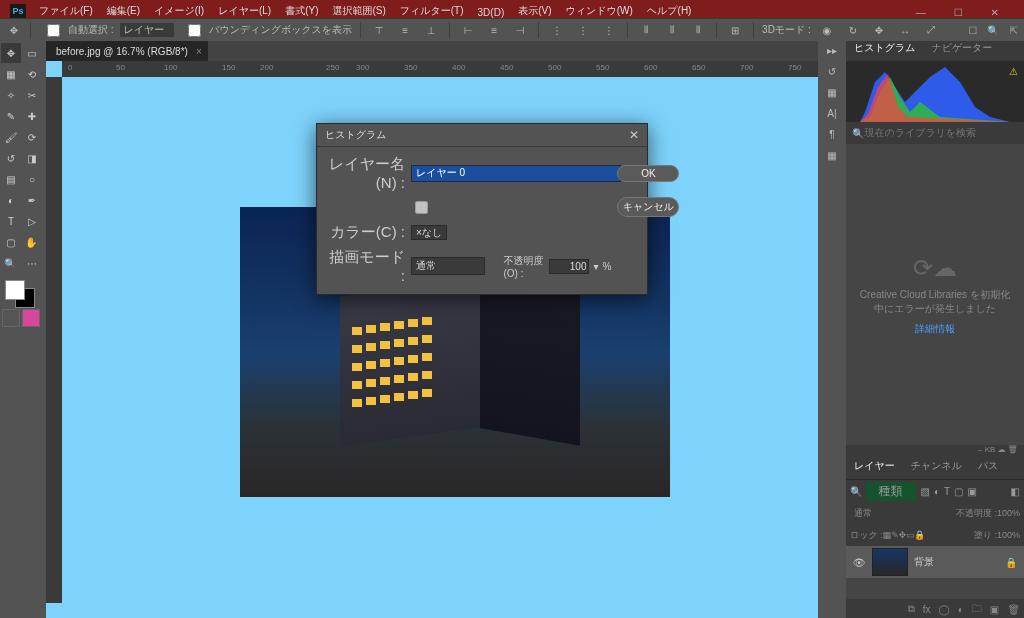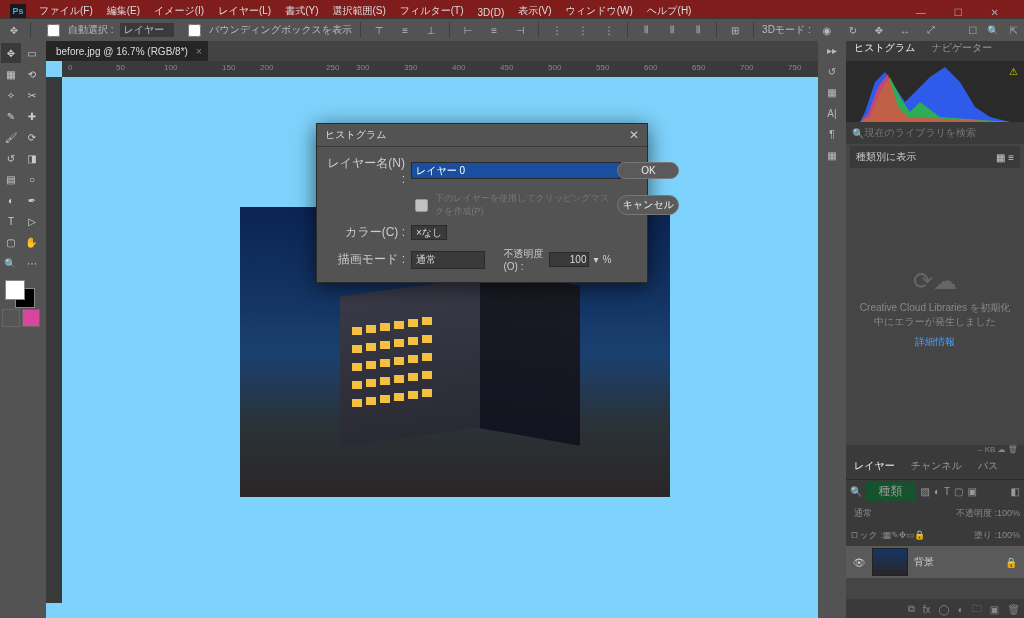--- a/index.html
+++ b/index.html
@@ -62,21 +62,21 @@
   .layer{height:32px;background:#5a5a5a;display:flex;align-items:center;padding:0 6px;gap:6px}
   .layer .eye{width:14px;text-align:center}
   .layer .thumb{width:34px;height:26px;background:linear-gradient(180deg,#143666,#2a2626);border:1px solid #222}
   .layer .lock{margin-left:auto;color:#aaa}
   .layfoot{margin-top:auto;height:20px;background:#3a3a3a;display:flex;align-items:center;justify-content:flex-end;padding:0 4px;gap:8px;color:#888}
   
   .dialog{position:absolute;left:270px;top:82px;width:330px;background:#535353;border:1px solid #2a2a2a;box-shadow:0 4px 20px rgba(0,0,0,.6)}
   .dialog .titlebar{height:22px;background:#535353;display:flex;align-items:center;padding:0 8px;color:#ddd;border-bottom:1px solid #3a3a3a}
   .dialog .titlebar .x{margin-left:auto;color:#ccc;font-size:12px}
   .dialog .content{padding:8px 10px 10px 10px;display:grid;grid-template-columns:78px 1fr 64px;gap:6px 6px;align-items:center}
-  .dialog .lbl{text-align:right;color:#ccc;font-size:12px}
+  .dialog .lbl{text-align:right;color:#ccc;font-size:15px}
   .dialog input.txt{background:#3a3a3a;border:1px solid #2a2a2a;color:#fff;padding:2px 4px;width:100%;font-size:10px}
   .dialog input.txt.sel{background:#1a4fa0}
   .dialog .btn{background:#5a5a5a;border:1px solid #777;border-radius:10px;padding:2px 0;text-align:center;color:#eee;width:60px;font-size:10px}
   .dialog .chk{display:flex;align-items:center;gap:4px;color:#777;font-size:9px}
   .dialog select,.dialog .dd{background:#3a3a3a;border:1px solid #2a2a2a;color:#ddd;padding:1px 4px;width:92px;font-size:10px}
   .dialog .oprow{display:flex;align-items:center;gap:4px}
   .dialog .num{width:34px;background:#3a3a3a;border:1px solid #2a2a2a;color:#ddd;padding:1px 2px;font-size:10px;text-align:right}
 </style>
 </head>
 <body>
@@ -247,21 +247,20 @@
         <span class="x">✕</span>
       </div>
       <div class="content">
         <div class="lbl">レイヤー名(N) :</div>
         <input class="txt sel" value="レイヤー 0" style="">
         <div class="btn">OK</div>
 
         <div></div>
         <div class="chk">
           <input type="checkbox" disabled="" style="">
-          <span>下のレイヤーを使用してクリッピングマスクを作成(P)</span>
         </div>
         <div class="btn">キャンセル</div>
 
         <div class="lbl">カラー(C) :</div>
         <div><span class="dd">×なし</span></div>
         <div></div>
 
         <div class="lbl">描画モード :</div>
         <div class="oprow">
           <span class="dd">通常</span>
@@ -294,24 +293,20 @@
           <path d="M0 60 L5 50 L15 20 L25 10 L35 25 L45 40 L55 30 L70 15 L85 5 L100 20 L115 45 L130 55 L150 60 Z" fill="#3060ff" opacity=".9"></path>
           <path d="M0 60 L10 55 L20 30 L30 15 L40 35 L50 50 L60 40 L80 55 L150 60 Z" fill="#30c030" opacity=".8"></path>
           <path d="M0 60 L8 52 L18 25 L28 12 L38 45 L48 55 L150 60 Z" fill="#ff4040" opacity=".7"></path>
         </svg>
         <span class="warn">⚠</span>
       </div>
 
       <div class="search">
         <span>🔍</span>
         <span style="">現在のライブラリを検索</span>
-      </div>
-      <div class="select">
-        <span>種類別に表示</span>
-        <span><span>▦</span> <span>≡</span></span>
       </div>
       <div class="libbox">
         <div class="ccmsg">
           <div class="cloud">⟳☁</div>
           <div>Creative Cloud Libraries を初期化中にエラーが発生しました</div>
           <div class="link">詳細情報</div>
         </div>
         <div class="kbind">
           <span>-- KB</span> <span>☁</span> <span>🗑</span>
         </div>

